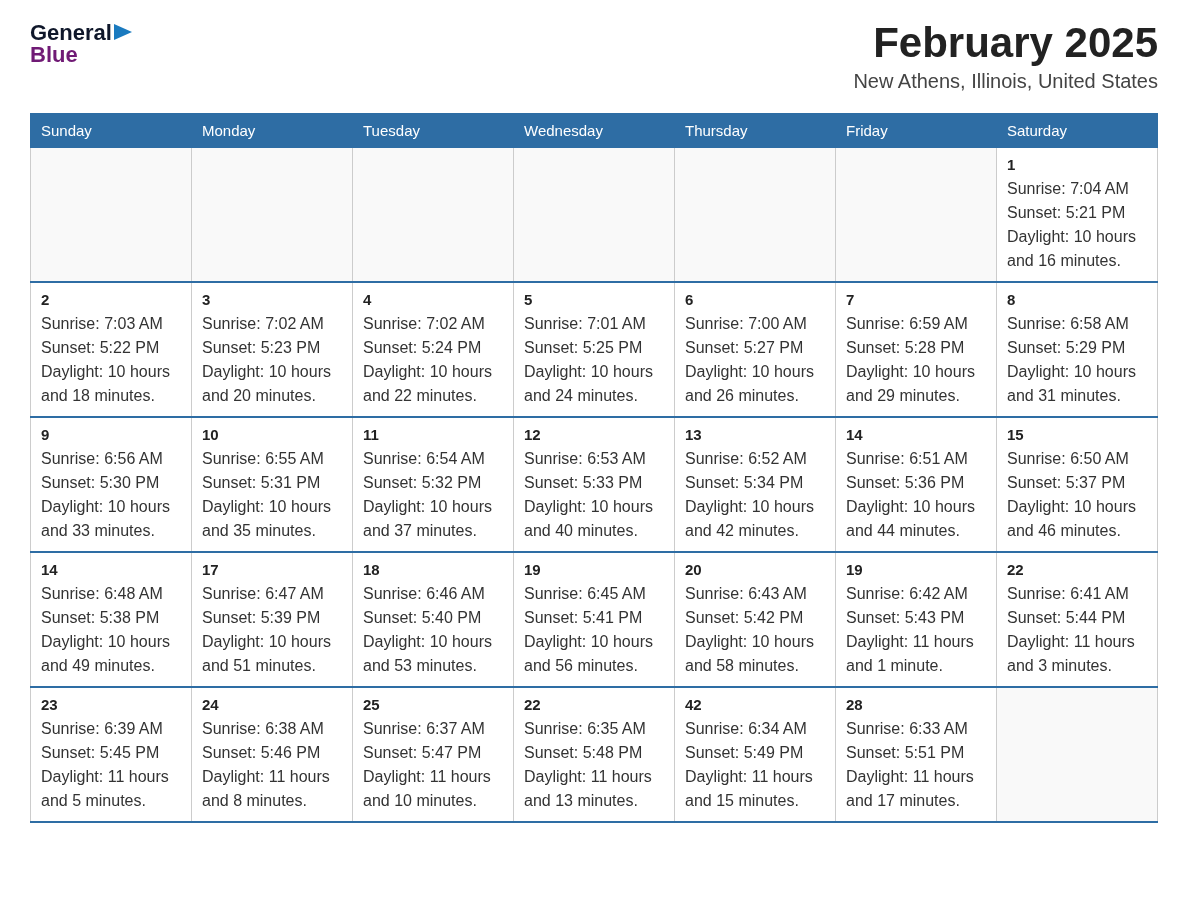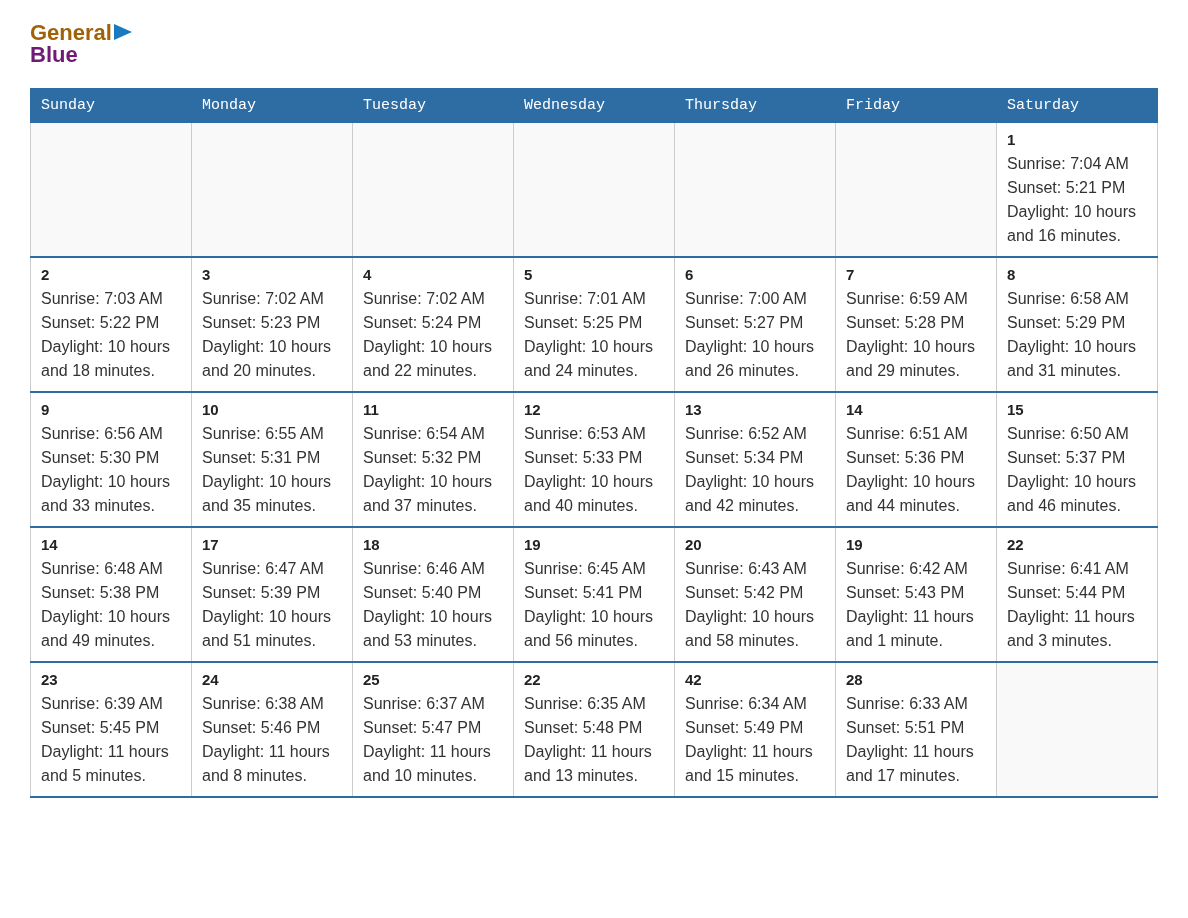--- a/index.html
+++ b/index.html
@@ -11,21 +11,21 @@
     }
     .header {
       display: flex;
       justify-content: space-between;
       align-items: flex-start;
       margin-bottom: 20px;
     }
     .logo-text-general {
       font-size: 22px;
       font-weight: bold;
-      color: #a16207;
+      color: #0f172a;
     }
     .logo-text-blue {
       font-size: 22px;
       font-weight: bold;
       color: #701a75;
     }
     .logo-container {
       display: flex;
       flex-direction: column;
       align-items: flex-start;
@@ -60,21 +60,20 @@
       border: 1px solid #aaa;
     }
     .calendar thead tr th {
       background-color: #2e6da4;
       color: #fff;
       font-size: 15px;
       font-weight: normal;
       padding: 8px 10px;
       text-align: left;
       border: 1px solid #2e6da4;
-      font-family: Liberation Mono, monospace;
     }
     .calendar tbody tr td {
       width: 14.28%;
       vertical-align: top;
       padding: 8px 10px;
       border: 1px solid #ccc;
       font-size: 12.5px;
       color: #333;
       min-height: 100px;
       height: 110px;
@@ -107,20 +106,24 @@
       <span class="logo-text-general">General</span>
       <span style="display:inline-block; margin-left:2px; margin-top:2px;">
         <svg width="18" height="16" viewBox="0 0 18 16">
           <polygon points="0,0 18,8 0,16" fill="#1a7abf"></polygon>
         </svg>
       </span>
     </div>
     <div class="logo-row2">
       <span class="logo-text-blue">Blue</span>
     </div>
+  </div>
+  <div class="title-block">
+    <h1>February 2025</h1>
+    <h2>New Athens, Illinois, United States</h2>
   </div>
 </div>
 
 <table class="calendar">
   <thead>
     <tr id="header-row">
     <th>Sunday</th>
         <th>Monday</th>
         <th>Tuesday</th>
         <th>Wednesday</th>

